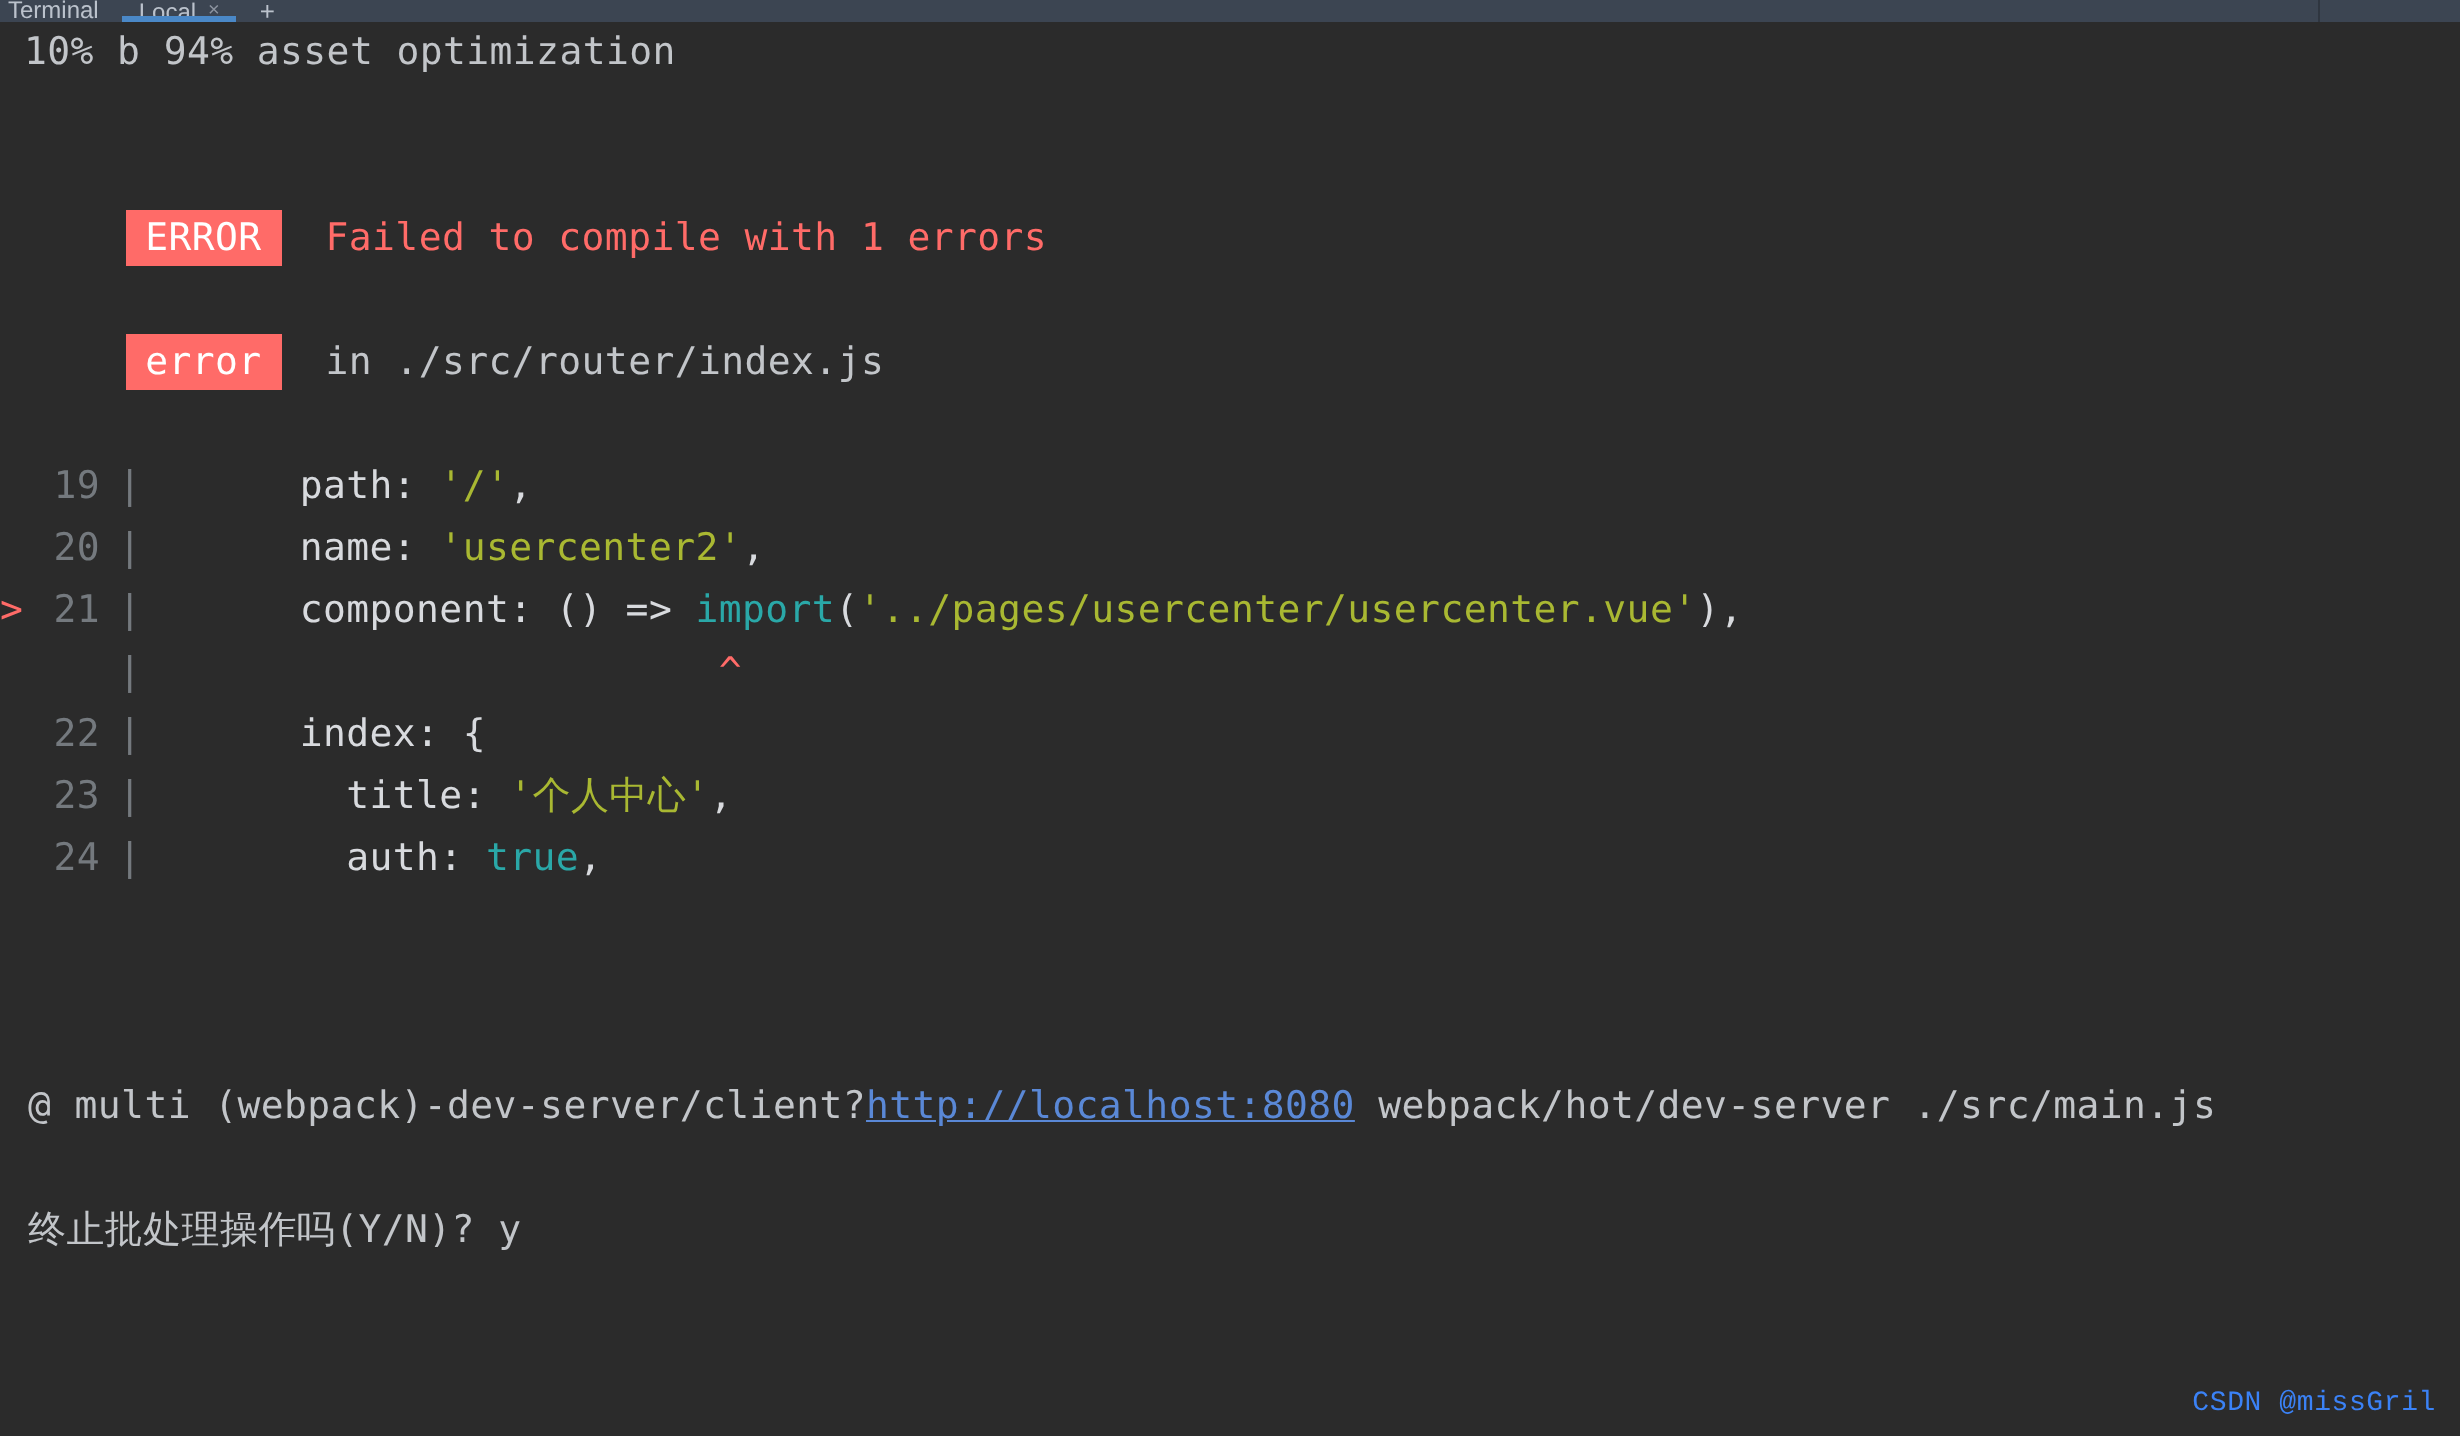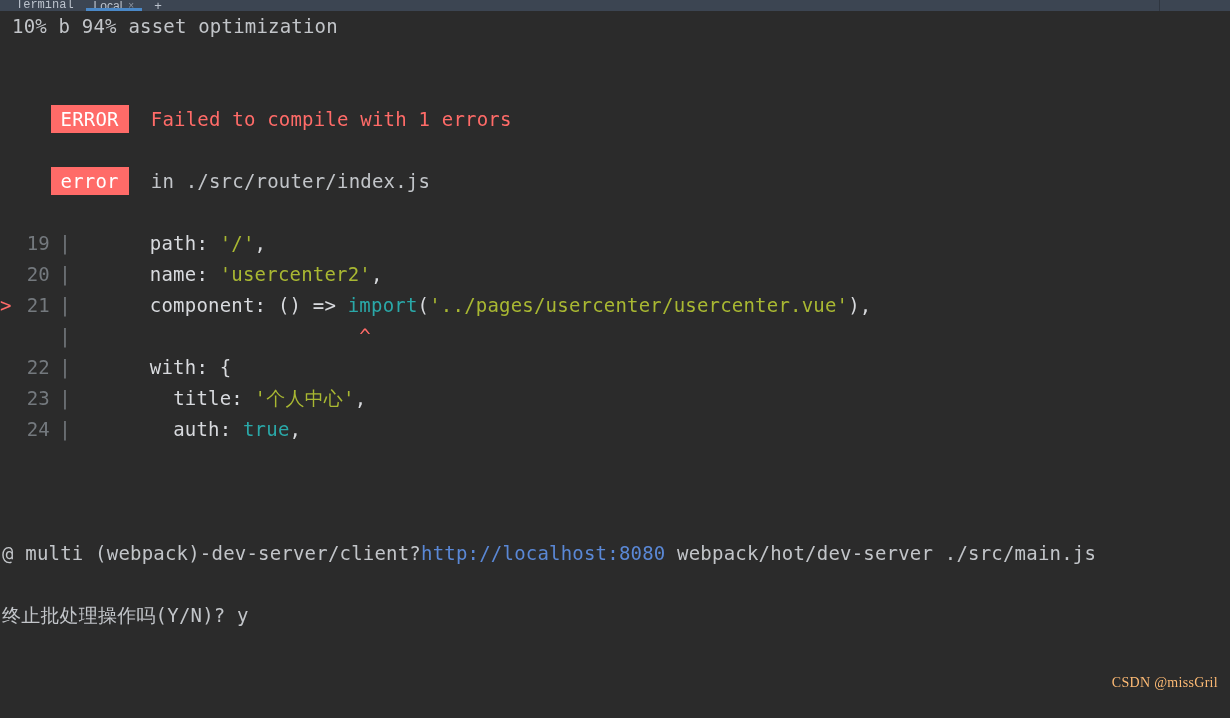--- a/index.html
+++ b/index.html
@@ -18,24 +18,24 @@
   
   .tool-header {
     position: relative;
     height: 11px;
     background: #3c4552;
     display: flex;
     align-items: flex-end;
     overflow: hidden;
   }
   .tool-header-title {
-    font-family: Liberation Mono, monospace;
+    font-family: Liberation Sans, sans-serif;
     font-size: 12px;
     color: #bbc2cc;
-    padding: 0 10px 0 16px;
+    padding: 0 10px 0 4px;
     line-height: 11px;
     white-space: nowrap;
   }
   .tab-strip {
     display: flex;
     align-items: flex-end;
     height: 11px;
   }
   .tab {
     position: relative;
@@ -83,34 +83,34 @@
     background: #2b2b2b;
     padding: 0;
     box-sizing: border-box;
     font-size: 19px;
     line-height: 31px;
     letter-spacing: 0.2px;
     color: #cfd2d6;
   }
   .line {
     white-space: pre;
-    padding-left: 2px;
+    padding-left: 14px;
     height: 31px;
   }
   .line.blank { color: transparent; }
 
   .pad-l12 { padding-left: 12px; }
 
   
   .c-gray     { color: #c2c5c9; }
   .c-salmon   { color: #ff6b68; }
   .c-olive    { color: #a9b832; }
   .c-cyan     { color: #2aa8a8; }
   .c-white    { color: #d8dade; }
-  .c-link     { color: #5a88d6; }
+  .c-link     { color: #5a88d6; text-decoration: underline; }
 
   .badge {
     background: #ff6b68;
     color: #ffffff;
     padding: 0 10px;
     margin-left: 2px;
     display: inline-block;
     line-height: 28px;
   }
   .badge-gap { display: inline-block; width: 22px; }
@@ -132,24 +132,24 @@
   .pipe {
     display: inline-block;
     width: 30px;
     text-align: center;
     color: #74797e;
   }
 
   .watermark {
     position: absolute;
     right: 12px;
-    bottom: 20px;
-    font-family: Liberation Serif, serif;
+    bottom: 0;
+    font-family: Liberation Mono, monospace;
     font-size: 14px;
-    color: #fdba74;
+    color: #3b82f6;
     letter-spacing: 0.3px;
   }
 </style>
 </head>
 <body>
 
 <div class="tool-header">
   <div class="tool-header-title">Terminal</div>
 
   <div class="tab-strip">
@@ -186,21 +186,21 @@
   <div class="line blank">&nbsp;</div>
 
 
   <div class="line blank">&nbsp;</div>
 
   <div id="code-frame">
       <div class="codeline"><span class="marker empty">&nbsp;</span><span class="lineno">19</span><span class="pipe">|</span><span>      </span><span class="c-white">path</span><span class="c-white">: </span><span class="c-olive">'/'</span><span class="c-white">,</span></div>
       <div class="codeline"><span class="marker empty">&nbsp;</span><span class="lineno">20</span><span class="pipe">|</span><span>      </span><span class="c-white">name</span><span class="c-white">: </span><span class="c-olive">'usercenter2'</span><span class="c-white">,</span></div>
       <div class="codeline"><span class="marker">&gt;</span><span class="lineno">21</span><span class="pipe">|</span><span>      </span><span class="c-white">component</span><span class="c-white">: () =&gt; </span><span class="c-cyan">import</span><span class="c-white">(</span><span class="c-olive">'../pages/usercenter/usercenter.vue'</span><span class="c-white">),</span></div>
       <div class="codeline"><span class="marker empty">&nbsp;</span><span class="lineno"></span><span class="pipe">|</span><span>                        </span><span class="c-salmon">^</span></div>
-      <div class="codeline"><span class="marker empty">&nbsp;</span><span class="lineno">22</span><span class="pipe">|</span><span>      </span><span class="c-white">with</span><span class="c-white">: {</span></div>
+      <div class="codeline"><span class="marker empty">&nbsp;</span><span class="lineno">22</span><span class="pipe">|</span><span>      </span><span class="c-white">index</span><span class="c-white">: {</span></div>
       <div class="codeline"><span class="marker empty">&nbsp;</span><span class="lineno">23</span><span class="pipe">|</span><span>        </span><span class="c-white">title</span><span class="c-white">: </span><span class="c-olive">'个人中心'</span><span class="c-white">,</span></div>
       <div class="codeline"><span class="marker empty">&nbsp;</span><span class="lineno">24</span><span class="pipe">|</span><span>        </span><span class="c-white">auth</span><span class="c-white">: </span><span class="c-cyan">true</span><span class="c-white">,</span></div>
     </div>
 
   <div class="line blank">&nbsp;</div>
   <div class="line blank">&nbsp;</div>
   <div class="line blank">&nbsp;</div>
 
   <div id="module-refs">
       <div class="line"><span class="c-gray">@ multi (webpack)-dev-server/client?</span><span class="c-link">http://localhost:8080</span><span class="c-gray"> webpack/hot/dev-server ./src/main.js</span></div>

